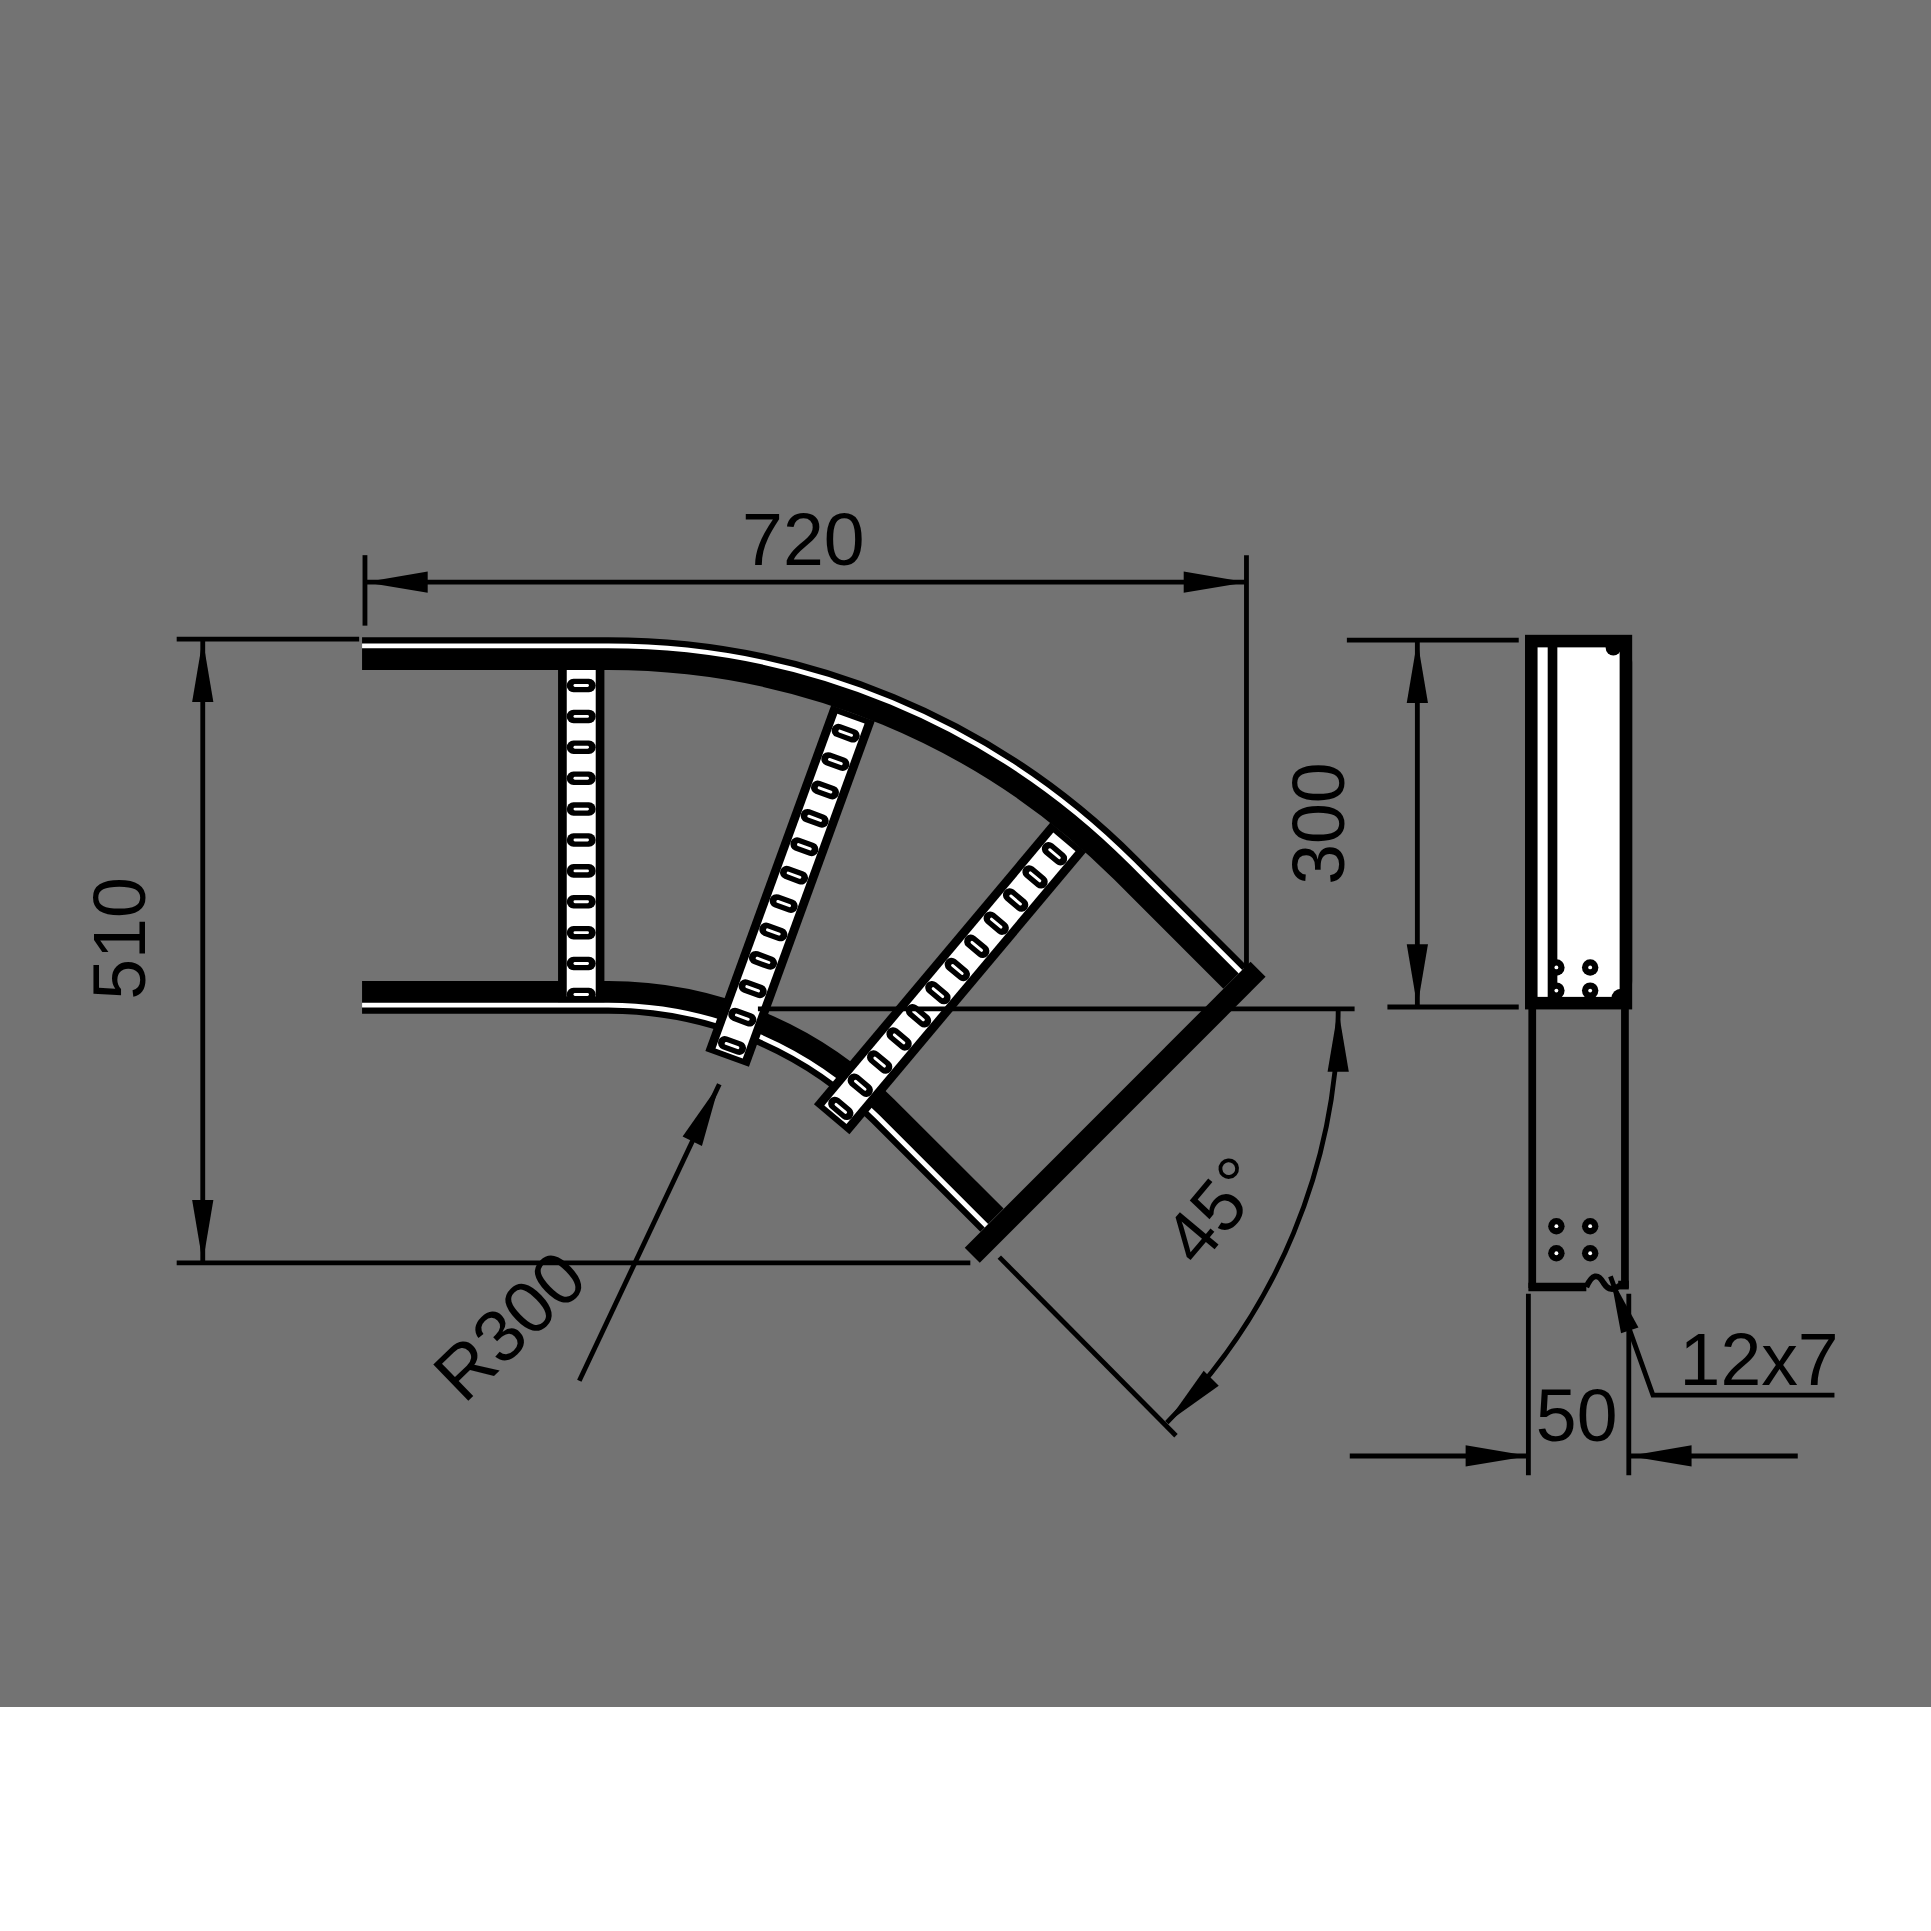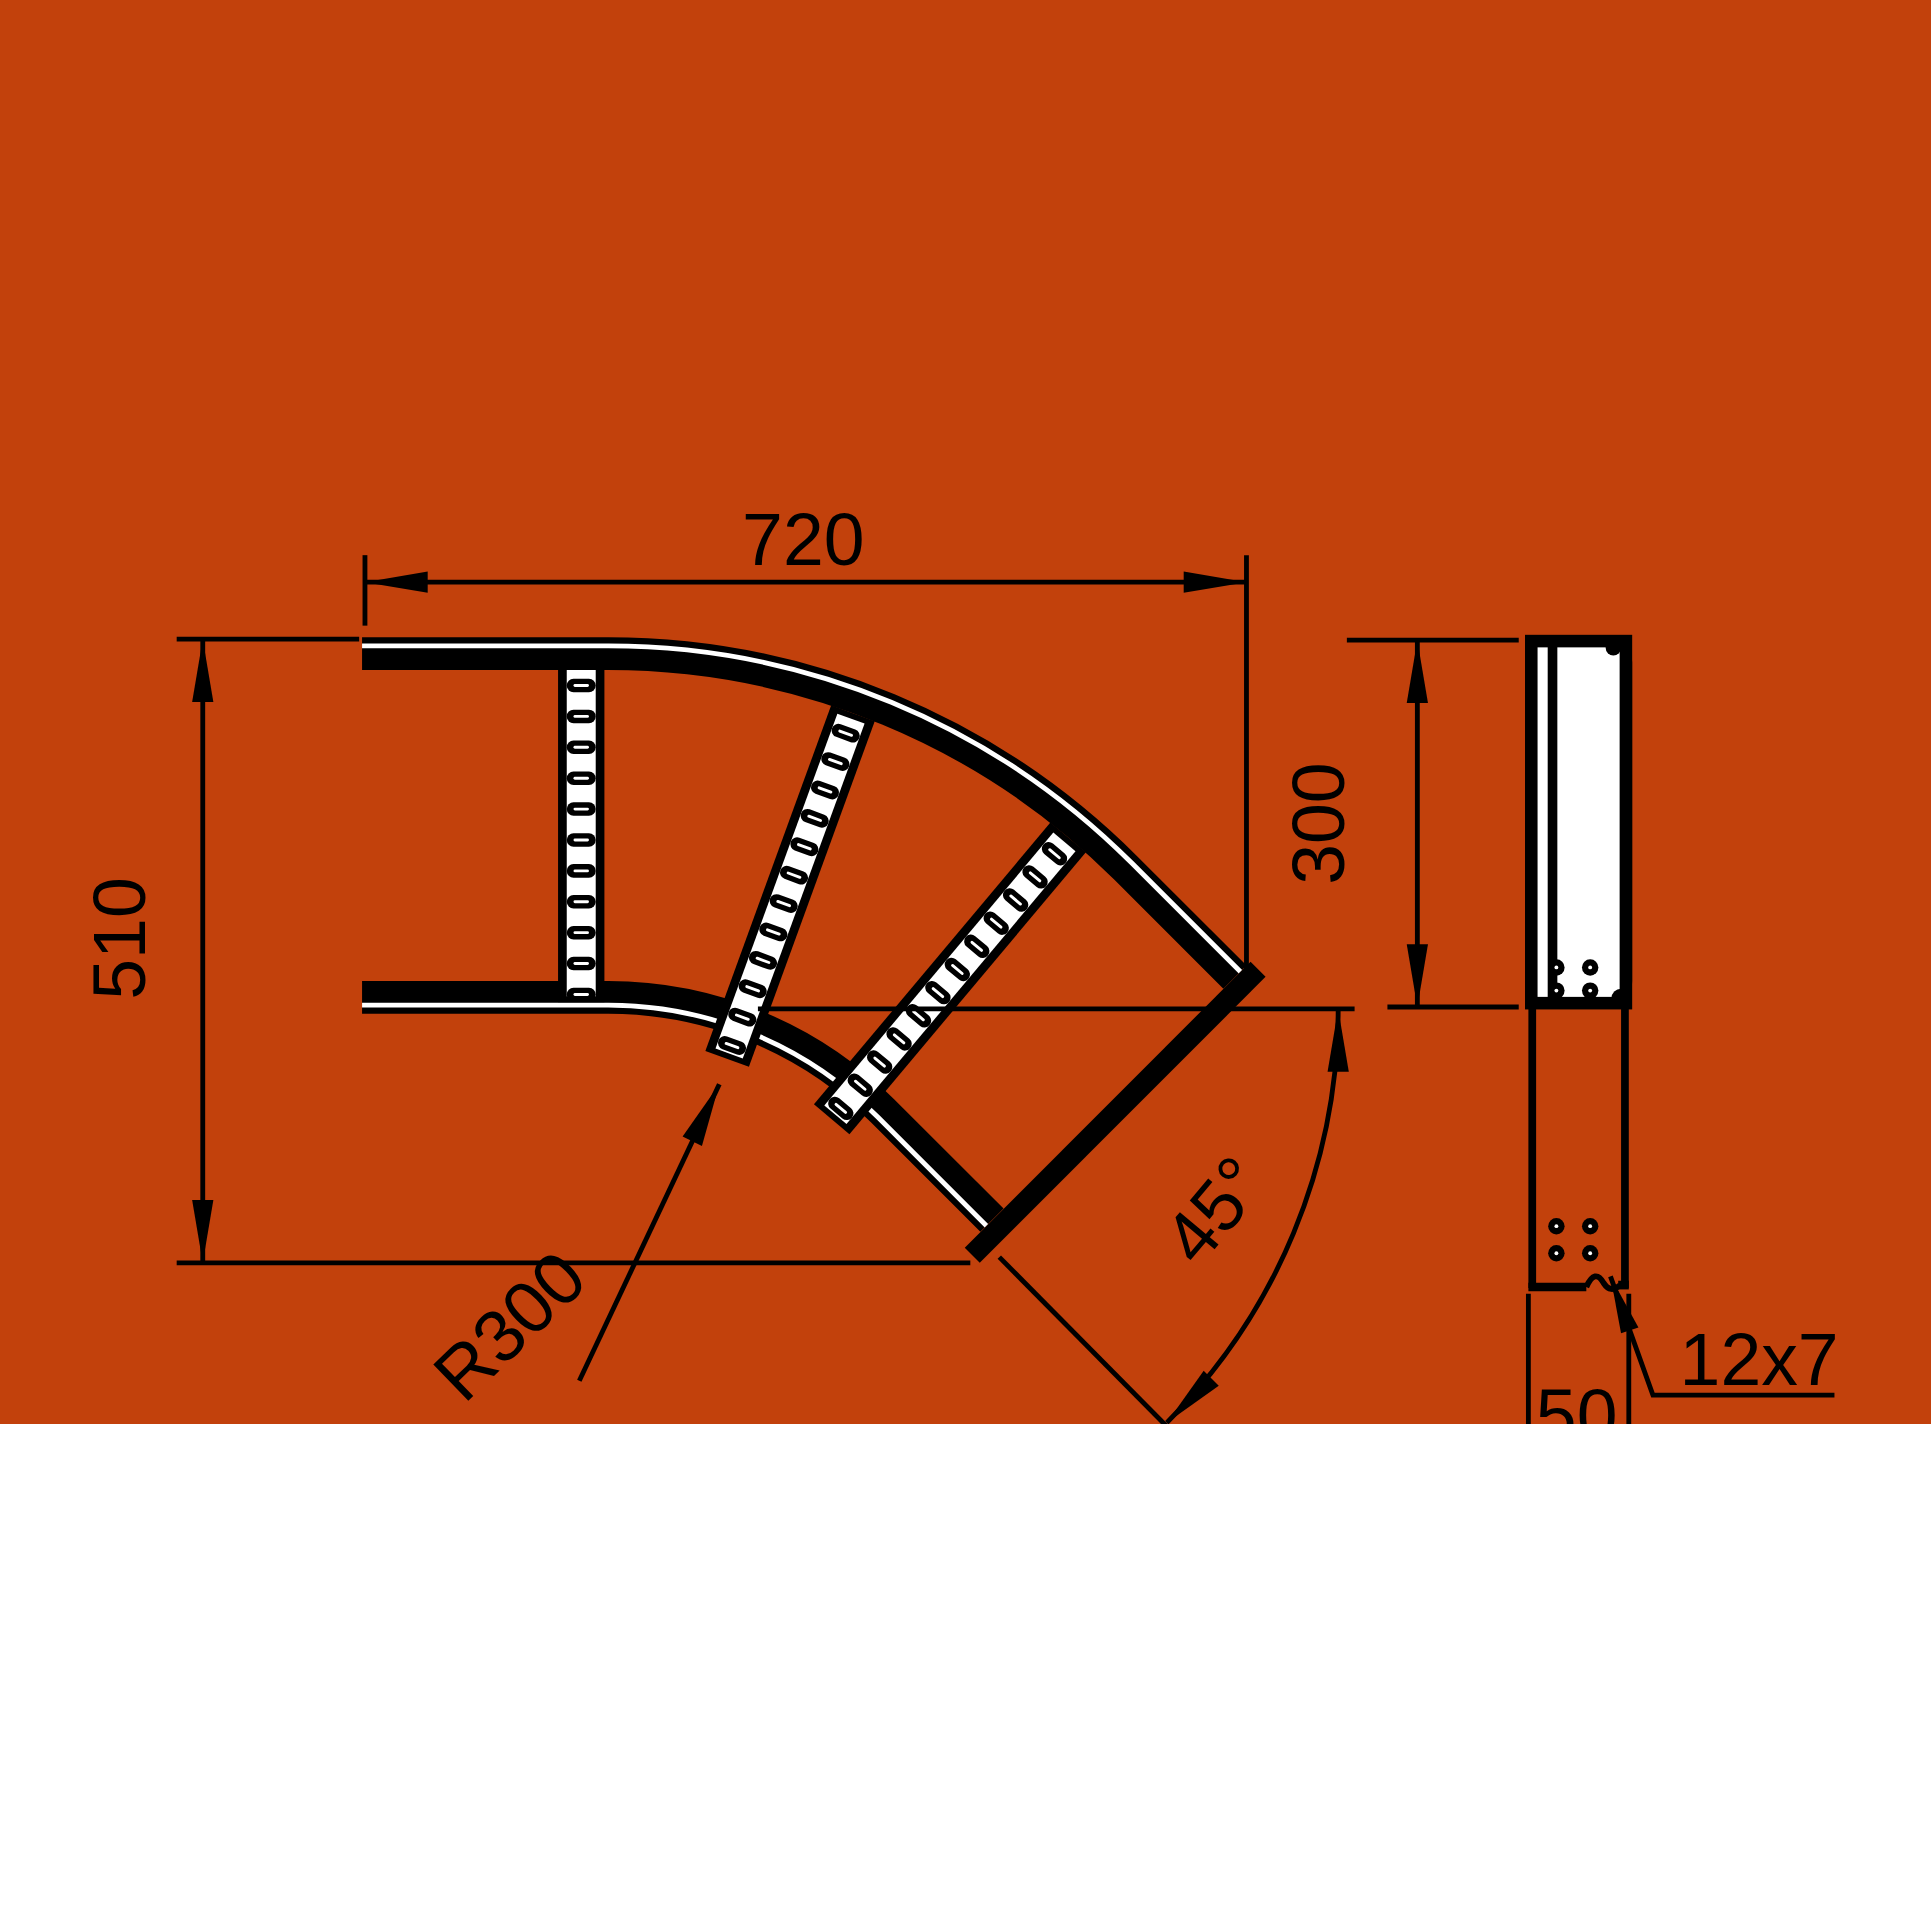--- a/index.html
+++ b/index.html
@@ -1,16 +1,16 @@
 <!DOCTYPE html>
 <html><head>
 <meta charset="utf-8">
 <style>
   html,body{margin:0;padding:0;background:#ffffff;}
-  .stage{width:1931px;height:1424px;position:relative;background:#c2410c;overflow:hidden;}
+  .stage{width:1931px;height:1707px;position:relative;background:#737373;overflow:hidden;}
   svg{display:block;}
   text{font-family:"Liberation Sans", sans-serif;fill:#000000;}
   .dimtext{font-size:76px;}
 </style>
 </head>
 <body>
 
 <div class="stage">
 <svg width="1931" height="1931" viewBox="0 0 2000 2000">
 

